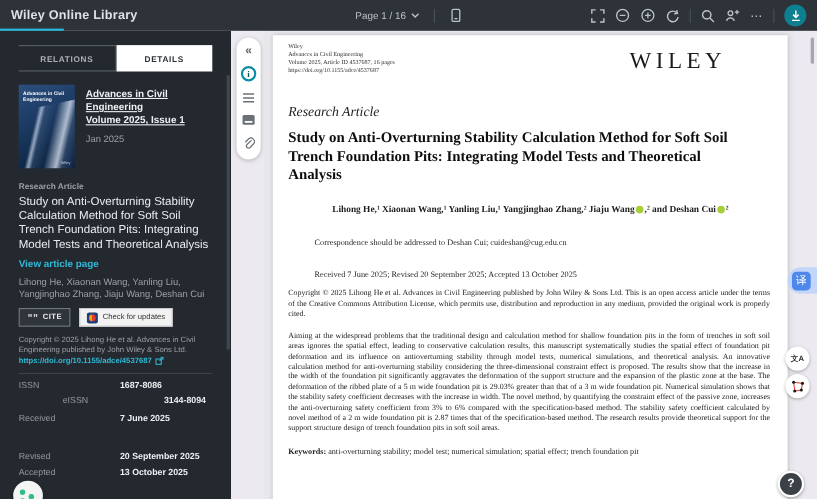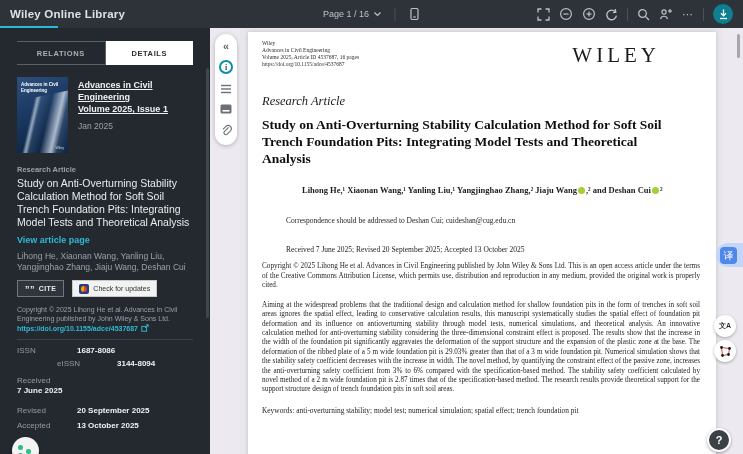--- a/index.html
+++ b/index.html
@@ -56,23 +56,23 @@
   .check-btn { background:#f2f2f2; border:1px solid #c9c9c9; color:#333; height:17px;
                font-size:7px; padding:0 6px; display:flex; gap:4px; align-items:center; cursor:pointer; }
   .crossmark { width:10px; height:10px; border-radius:2px; background:#24407c; position:relative; flex:none; }
   .crossmark::after { content:""; position:absolute; left:2px; top:2px; width:6px; height:6px; border-radius:50%;
                background:conic-gradient(#e03c31 0 55%, #f5a800 55% 100%); }
   .side-copy { margin-top:8px; font-size:7px; line-height:9px; color:#9aa0a6; }
   .doi-link { margin-top:1px; font-size:7px; font-weight:bold; color:#2fb9d6;
               display:flex; align-items:center; gap:3px; cursor:pointer; }
   .side-div { height:1px; background:#3c4248; margin:7px 0 6px; }
   .meta-row { display:flex; font-size:8px; line-height:10px; }
-  .meta-label { width:60px; color:#949aa0; flex:none; }
+  .meta-label { width:92px; color:#949aa0; flex:none; }
   .meta-value { color:#eef1f3; font-weight:bold; }
-  .mb-s { margin-bottom:3px; } .mb-l { margin-bottom:7px;margin-left:40px; } .mb-m { margin-bottom:10px;flex-direction:column; } .mb-n { margin-bottom:5px; }
+  .mb-s { margin-bottom:3px; } .mb-l { margin-bottom:7px;margin-left:40px; } .mb-m { margin-bottom:24px; } .mb-n { margin-bottom:5px; }
 
   .a11y-widget { position:absolute; left:12px; top:437px; width:27px; height:27px; border-radius:50%;
                  background:#f4f4f4; box-shadow:0 1px 3px rgba(0,0,0,.4); z-index:95; cursor:pointer; }
   .a11y-widget i { position:absolute; width:4.5px; height:4.5px; border-radius:50%; background:#2ebd85; }
   .a11y-widget i:nth-child(1){ left:6px; top:8px; }
   .a11y-widget i:nth-child(2){ left:6px; top:16px; }
   .a11y-widget i:nth-child(3){ left:14px; top:12px; }
 
   
   .left-rail { position:absolute; left:210px; top:28px; width:30px; bottom:0; background:#eceaf0; }
@@ -96,21 +96,21 @@
   .ra-label { margin-top:26px; font-style:italic; font-size:12.5px; color:#222; }
   .doc-title { margin-top:7px; font-weight:bold; font-size:13.5px; line-height:17px; width:97%; color:#0e0e0e; }
   .doc-authors { margin:18px 0 0 40px; font-weight:bold; font-size:8.5px; line-height:11px; width:85%; }
   .orcid-dot { display:inline-block; width:7px; height:7px; border-radius:50%; background:#a6ce39;
                vertical-align:-1px; margin:0 1px; position:relative; }
   .doc-affil { margin:7px 0 0 24px; font-style:italic; font-size:7px; line-height:9px; color:#222; }
   .doc-line { margin-top:20px; margin-left:24px; font-size:7.5px; color:#1e1e1e; }
   .doc-para { margin-top:8px; font-size:7.2px; line-height:9.6px; text-align:justify; color:#1e1e1e; }
   .doc-abstract { margin-top:10px; font-size:7.2px; line-height:9.4px; text-align:justify; color:#1e1e1e; }
   .doc-keywords { margin-top:11px; font-size:7.4px; color:#1e1e1e; }
-  .kw-label { font-weight:normal; }
+  .kw-label { font-weight:bold; }
 
   
   .right-rail { position:absolute; right:0; top:28px; width:21px; bottom:0; background:#eceaf0; }
   .right-thumb { position:absolute; right:3px; top:6px; width:3px; height:24px; background:#a6a6af; border-radius:2px; }
   .translate-pill { position:absolute; right:0; top:243px; width:27px; height:24px; background:#c3d5f8;
                     border-radius:12px 0 0 12px; display:flex; align-items:center; padding-left:4px; z-index:85; cursor:pointer; }
   .translate-sq { width:17px; height:17px; border-radius:4px; background:#4f87ea; color:#fff;
                   font-size:10px; line-height:17px; text-align:center; }
   .circle-btn { position:absolute; width:22px; height:22px; border-radius:50%; background:#fff;
                 box-shadow:0 1px 3px rgba(0,0,0,.3); display:flex; align-items:center;

